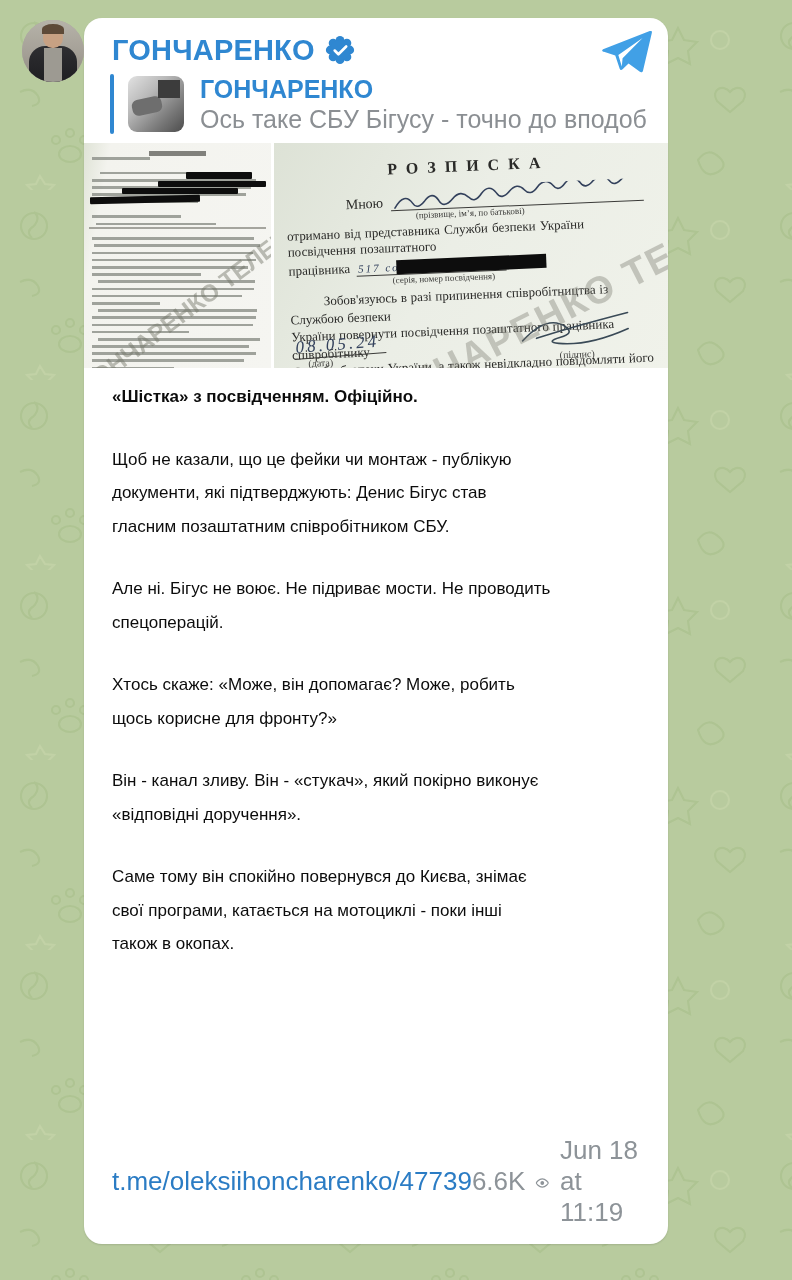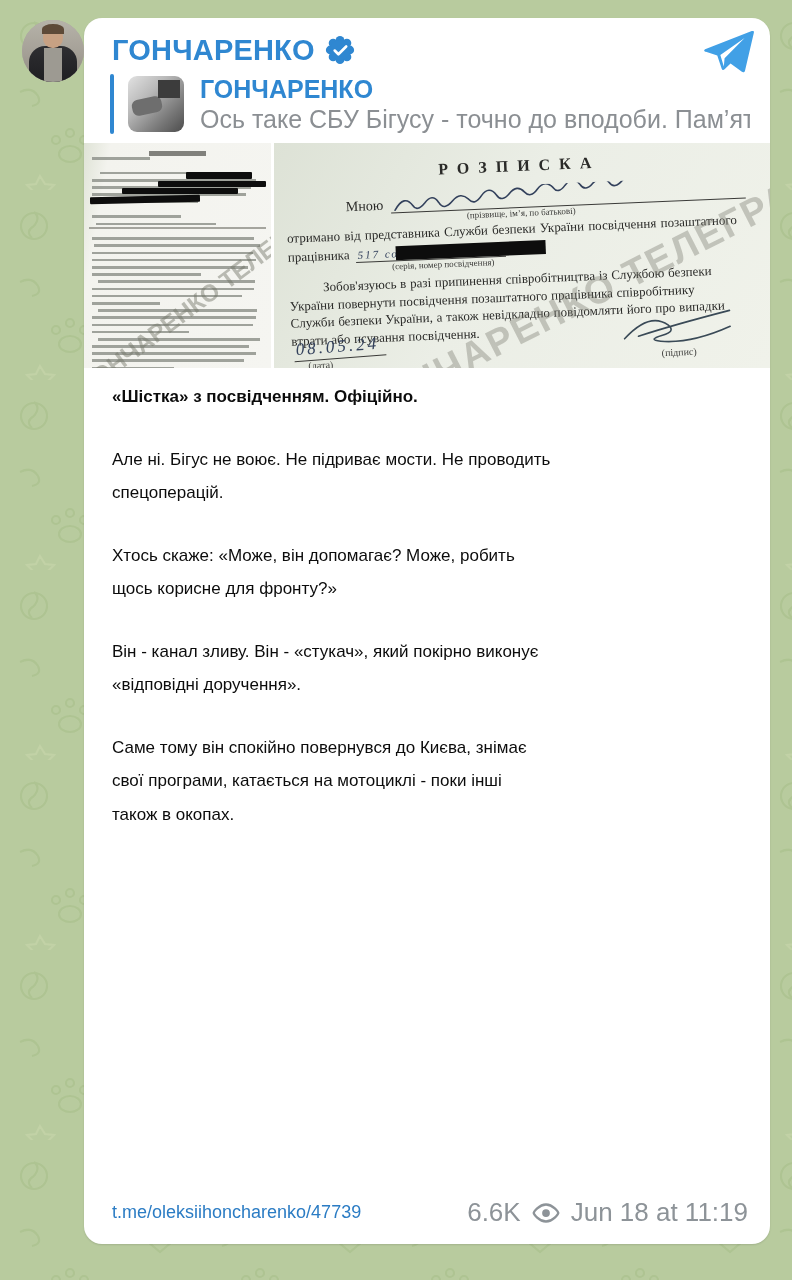--- a/index.html
+++ b/index.html
@@ -16,21 +16,21 @@
     overflow:hidden;z-index:2;background:#a9a79f;
   }
   .avatar .ph-bg{position:absolute;inset:0;background:linear-gradient(180deg,#b6b3a9 0%,#a49f96 55%,#8e897f 100%);}
   .avatar .torso{position:absolute;left:7px;top:26px;width:48px;height:40px;border-radius:16px 16px 0 0;background:linear-gradient(180deg,#2e2e31,#1d1d20);}
   .avatar .shirt{position:absolute;left:22px;top:28px;width:18px;height:34px;background:#9d9a92;}
   .avatar .head{position:absolute;left:21px;top:6px;width:20px;height:22px;border-radius:50% 50% 46% 46%;background:#c7a183;}
   .avatar .hair{position:absolute;left:20px;top:4px;width:22px;height:10px;border-radius:50% 50% 0 0;background:#5d4a38;}
 
   
   .bubble{
-    position:absolute;left:84px;top:18px;width:686px;height:1226px;z-index:1;
+    position:absolute;left:84px;top:18px;width:584px;height:1226px;z-index:1;
     background:#ffffff;border-radius:18px;box-shadow:0 1px 2px rgba(0,0,0,.12);
     overflow:hidden;
   }
 
   .header-row{position:absolute;left:28px;right:16px;top:12px;height:40px;display:flex;align-items:center;}
   .ch-name{font-size:29px;font-weight:bold;color:#2f87d1;letter-spacing:.2px;}
   .badge{margin-left:10px;width:30px;height:30px;flex:none;}
   .spacer{flex:1;}
   .plane{width:50px;height:44px;flex:none;margin-top:2px;}
 
@@ -89,21 +89,21 @@
   .sig-block{position:absolute;right:30px;bottom:4px;width:130px;text-align:center;}
   .cap-sign{font-size:10px;}
 
   
   .text-block{position:absolute;left:28px;right:26px;top:362px;color:#0c0c0c;}
   .p{font-size:17px;line-height:33.5px;margin:0 0 29px 0;white-space:pre-line;}
   .p.bold{font-weight:bold;}
 
   
   .footer{position:absolute;left:28px;right:22px;bottom:16px;display:flex;align-items:center;}
-  .post-link{font-size:18px;color:#2b7cc4;text-decoration:none;cursor:pointer;}
+  .post-link{font-size:26px;color:#2b7cc4;text-decoration:none;cursor:pointer;}
   .views{font-size:26px;color:#8d9398;}
   .eye{width:30px;height:30px;margin:2px 10px 0 10px;}
   .post-date{font-size:26px;color:#8d9398;}
 </style>
 </head>
 <body>
 
 <svg class="bg-svg" width="792" height="1280" aria-hidden="true">
   <defs>
     <pattern id="dd" width="190" height="190" patternUnits="userSpaceOnUse">
@@ -258,20 +258,23 @@
           </svg>
           <div class="tiny-caption cap-sign">(підпис)</div>
         </div>
       </div>
       <div class="wm wm-right">ГОНЧАРЕНКО ТЕЛЕГРАМ</div>
     </div>
   </div>
 
   <div class="text-block">
     <p class="p bold">«Шістка» з посвідченням. Офіційно.</p>
+    <p class="p">Щоб не казали, що це фейки чи монтаж - публікую
+документи, які підтверджують: Денис Бігус став
+гласним позаштатним співробітником СБУ.</p>
     <p class="p">Але ні. Бігус не воює. Не підриває мости. Не проводить
 спецоперацій.</p>
     <p class="p">Хтось скаже: «Може, він допомагає? Може, робить
 щось корисне для фронту?»</p>
     <p class="p">Він - канал зливу. Він - «стукач», який покірно виконує
 «відповідні доручення».</p>
     <p class="p">Саме тому він спокійно повернувся до Києва, знімає
 свої програми, катається на мотоциклі - поки інші
 також в окопах.</p>
 

